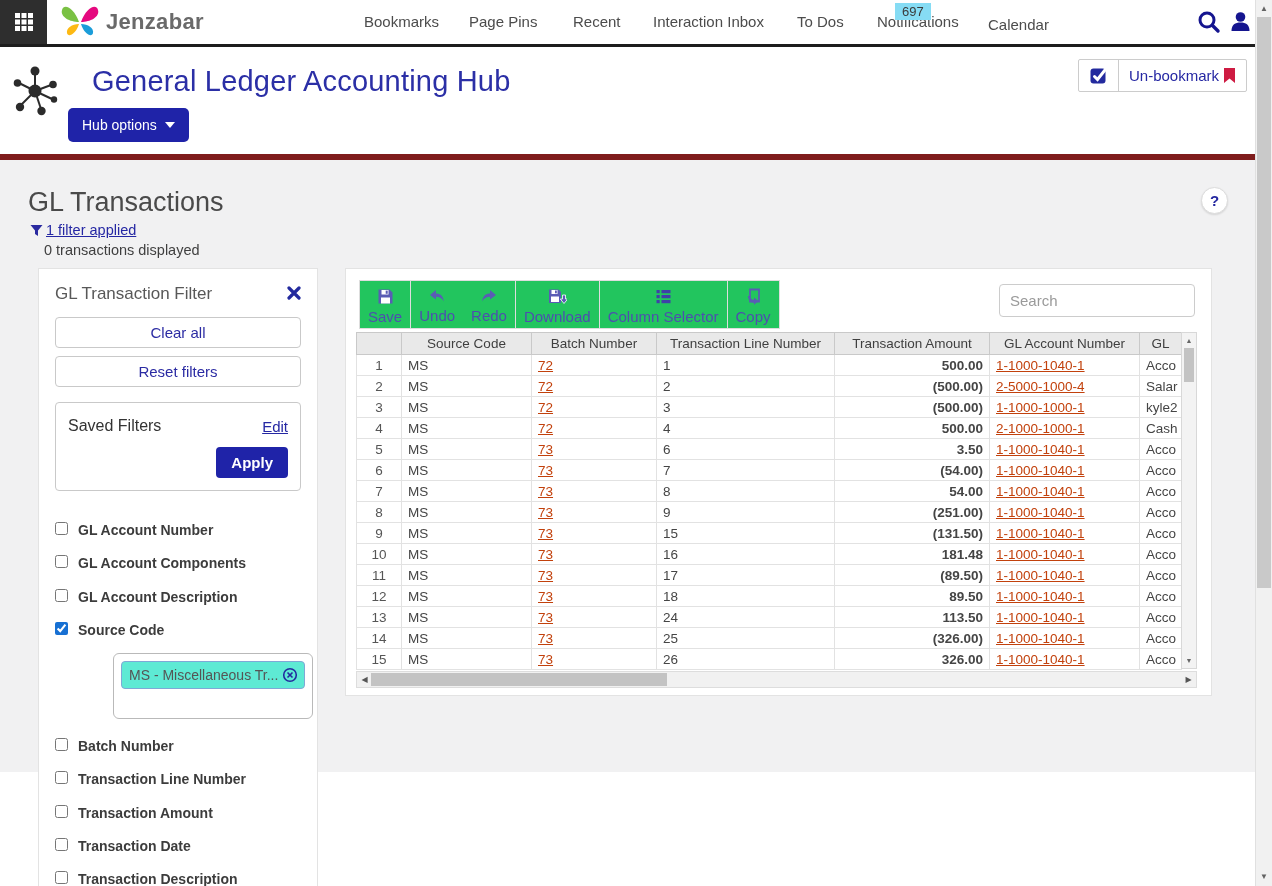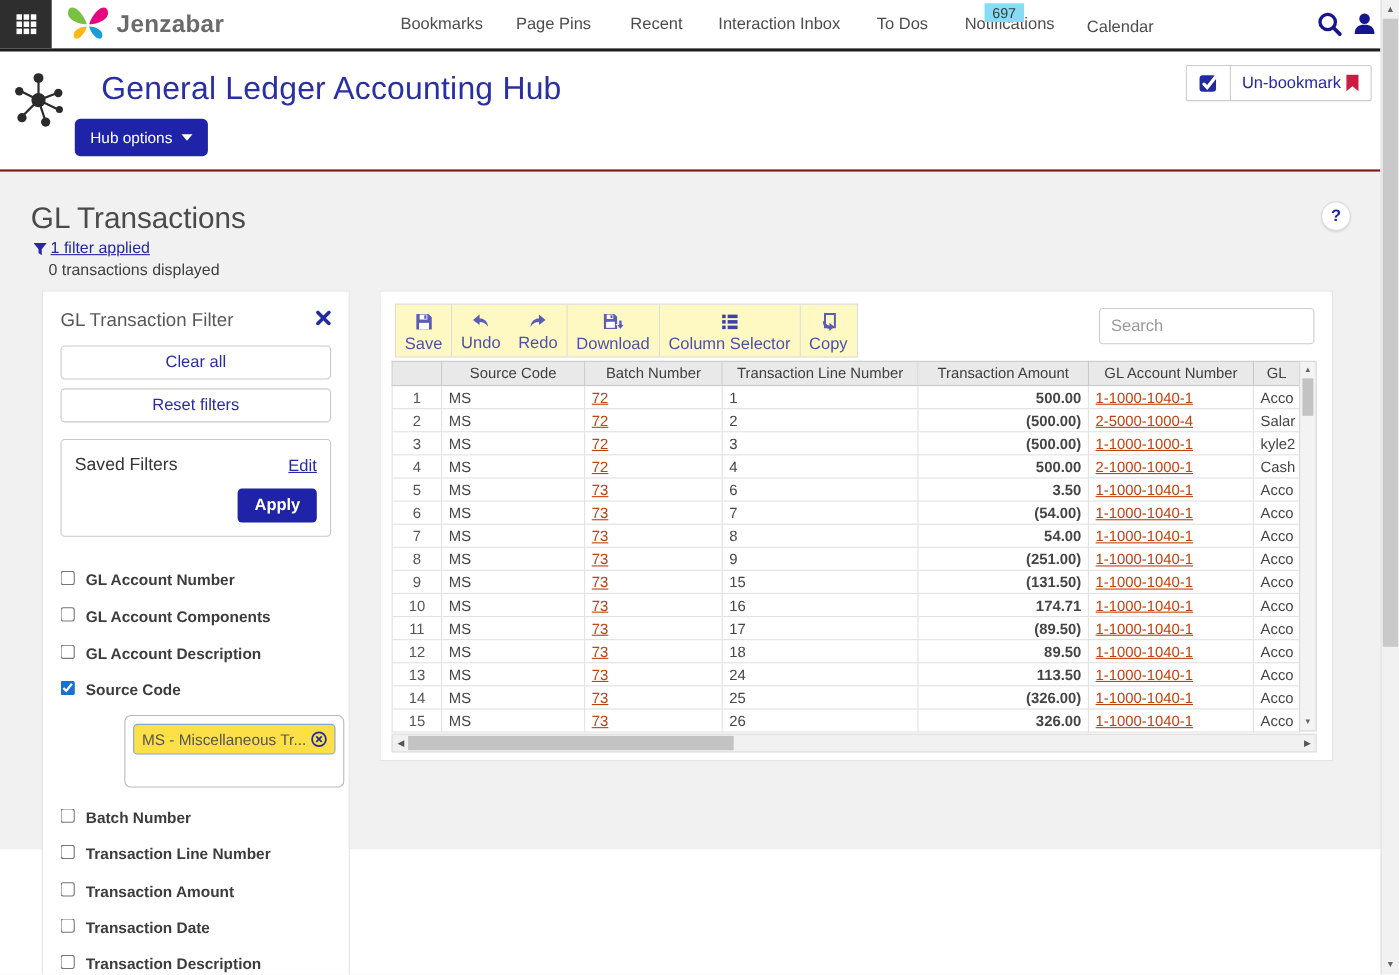--- a/index.html
+++ b/index.html
@@ -26,21 +26,21 @@
   .hub-icon { position:absolute; left:10px; top:14px; }
   .page-title { position:absolute; left:68px; top:18px; font-size:29px; color:#2b2fa6; font-weight:400; letter-spacing:.2px;margin-left:24px; }
   .hub-options { position:absolute; left:68px; top:61px; background:#1f23a8; color:#fff; border:none; border-radius:5px; font-size:14px; padding:9px 14px; cursor:pointer; display:flex; align-items:center; gap:8px; font-family:inherit; }
   .caret-down { width:0; height:0; border-left:5px solid transparent; border-right:5px solid transparent; border-top:6px solid #fff; }
   .unbookmark { position:absolute; left:1078px; top:12px; height:33px; display:flex; background:#fff; border:1px solid #ccc; border-radius:2px; align-items:stretch; }
   .unb-cell { display:flex; align-items:center; padding:0 10px; cursor:pointer; }
   .unb-cell + .unb-cell { border-left:1px solid #ccc; }
   .unb-label { color:#2527a3; font-size:15px; margin-right:4px;text-align:right; }
 
   
-  .content { position:absolute; top:154px; left:0; width:1255px; height:618px; background:#f1f1f2; border-top:2px solid #7f1d1d; }
+  .content { position:absolute; top:154px; left:0; width:1255px; height:618px; background:#f1f1f2; border-top:6px solid #7f1d1d; }
   .section-title { position:absolute; left:28px; top:27px; font-size:27px; font-weight:400; color:#4a4a4a; }
   .filter-row { position:absolute; left:30px; top:62px; display:flex; align-items:center; gap:3px; }
   .filter-link { color:#2527a3; font-size:14.5px; text-decoration:underline; }
   .count-text { position:absolute; left:44px; top:82px; font-size:14.5px; color:#3f3f3f; }
   .help-btn { position:absolute; left:1201px; top:27px; width:27px; height:27px; border-radius:50%; background:#fff; border:1px solid #dcdcdc; box-shadow:0 1px 2px rgba(0,0,0,.12); color:#2326a0; font-weight:700; font-size:15px; text-align:center; line-height:25px; cursor:pointer; }
 
   
   .fcard { position:absolute; left:38px; top:108px; width:280px; height:624px; background:#fff; border:1px solid #e3e3e3; padding:15px 16px; overflow:hidden; }
   .fhead { display:flex; justify-content:space-between; align-items:center; }
   .ftitle { font-size:17px; color:#585858; }
@@ -52,26 +52,26 @@
   .sbox-label { font-size:16px; color:#333; }
   .edit-link { font-size:15px; color:#2527a3; text-decoration:underline; }
   .sselect { margin-top:12px; height:36px; border:1px solid #9a9a9a; border-radius:8px; display:flex; align-items:center; justify-content:space-between; padding:0 12px; color:#555; font-size:15px; cursor:pointer; background:#fff; }
   .apply-row { display:flex; justify-content:flex-end; margin-top:12px; }
   .apply-btn { background:#1f23a8; color:#fff; font-weight:700; font-size:15px; padding:7px 15px; border:none; border-radius:4px; cursor:pointer; font-family:inherit; }
   .flist { margin-top:29px; }
   .frow { display:flex; align-items:flex-start; margin-bottom:13px; }
   .frow input { width:13px; height:13px; margin:2px 0 0; accent-color:#1770d3; cursor:pointer; flex:none; }
   .frow .flabel { font-size:14px; font-weight:700; color:#3c3c3c; margin-left:10px; line-height:1.45; max-width:205px; }
   .chipbox { margin:2px 0 17px 58px; width:200px; height:66px; border:1px solid #b9b9b9; border-radius:6px; padding:7px; background:#fff; }
-  .chip { display:flex; justify-content:space-between; align-items:center; background:#fde047; border:1px solid #7fa8d6; border-radius:4px; padding:5px 7px; color:#555; font-size:14px; white-space:nowrap; overflow:hidden; }
+  .chip { display:flex; justify-content:space-between; align-items:center; background:#5eead4; border:1px solid #7fa8d6; border-radius:4px; padding:5px 7px; color:#555; font-size:14px; white-space:nowrap; overflow:hidden; }
   .chip-x { flex:none; margin-left:4px; cursor:pointer; display:flex; }
 
   
   .tcard { position:absolute; left:345px; top:108px; width:867px; height:428px; background:#fff; border:1px solid #e3e3e3; }
-  .toolbar { position:absolute; left:13px; top:11px; display:flex; border:1px solid #ddd; background:#fef9c3; }
+  .toolbar { position:absolute; left:13px; top:11px; display:flex; border:1px solid #ddd; background:#22c55e; }
   .tbtn { display:flex; flex-direction:column; align-items:center; padding:7px 8px 3px; gap:3px; border-right:1px solid #ddd; min-width:46px; cursor:pointer; }
   .tbtn.nosep { border-right:none; }
   .tbtn:last-child { border-right:none; }
   .tbtn .tlabel { font-size:15px; color:#4d4fae; white-space:nowrap; }
   .search-input { position:absolute; right:16px; top:15px; width:196px; height:33px; border:1px solid #ccc; border-radius:4px; padding:0 10px; font-size:15px; color:#555; font-family:inherit; }
   .search-input::placeholder { color:#9a9a9a; }
 
   .grid { position:absolute; left:10px; top:63px; width:841px; }
   table.gl { border-collapse:collapse; table-layout:fixed; width:825px; font-size:13.5px; color:#454545; }
   table.gl th { background:#e9e9e9; border:1px solid #c9c9c9; height:22px; font-weight:400; color:#3f3f3f; text-align:center; padding:0 3px; white-space:nowrap; overflow:hidden; }
@@ -426,21 +426,21 @@
             <td>15</td>
               <td class="c-amt">(131.50)</td>
             <td><a class="tlink">1-1000-1040-1</a></td>
               <td>Acco</td>
           </tr>
           <tr>
             <td class="c-num">10</td>
               <td>MS</td>
             <td><a class="tlink">73</a></td>
             <td>16</td>
-              <td class="c-amt">174.71</td>
+              <td class="c-amt">181.48</td>
             <td><a class="tlink">1-1000-1040-1</a></td>
               <td>Acco</td>
           </tr>
           <tr>
             <td class="c-num">11</td>
               <td>MS</td>
             <td><a class="tlink">73</a></td>
             <td>17</td>
               <td class="c-amt">(89.50)</td>
             <td><a class="tlink">1-1000-1040-1</a></td>

